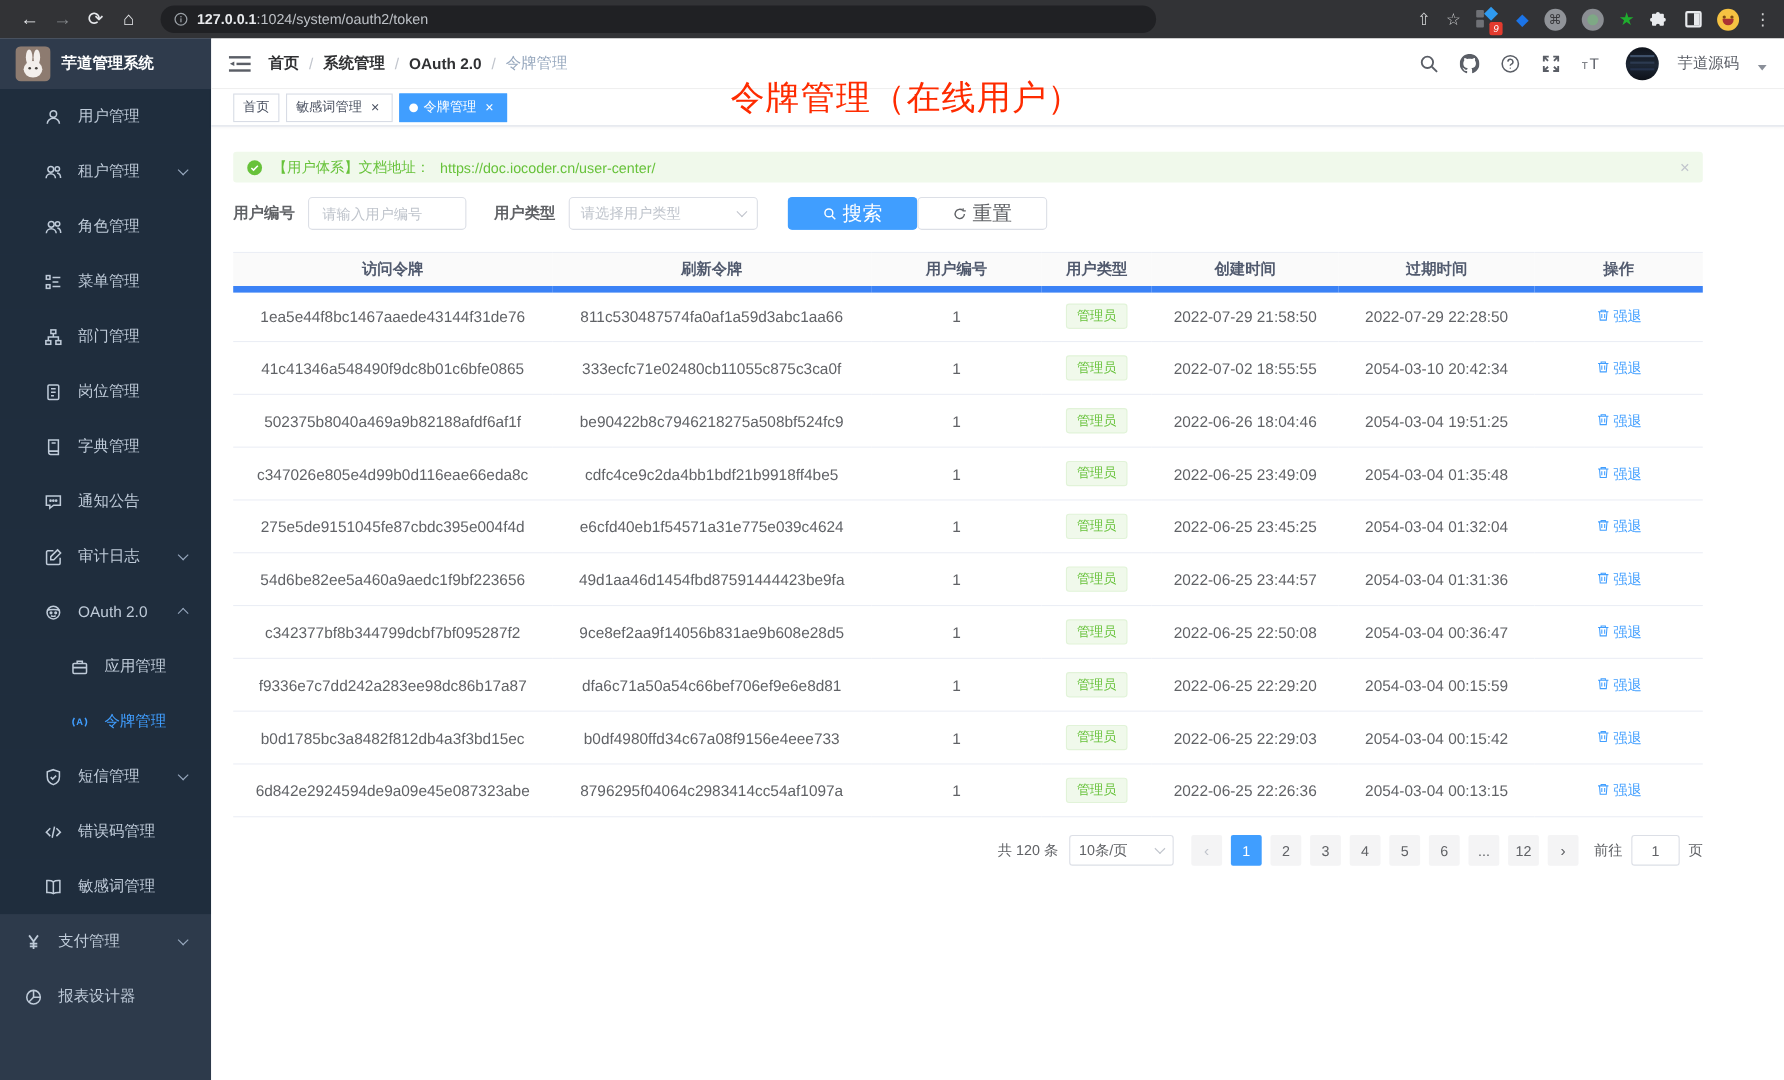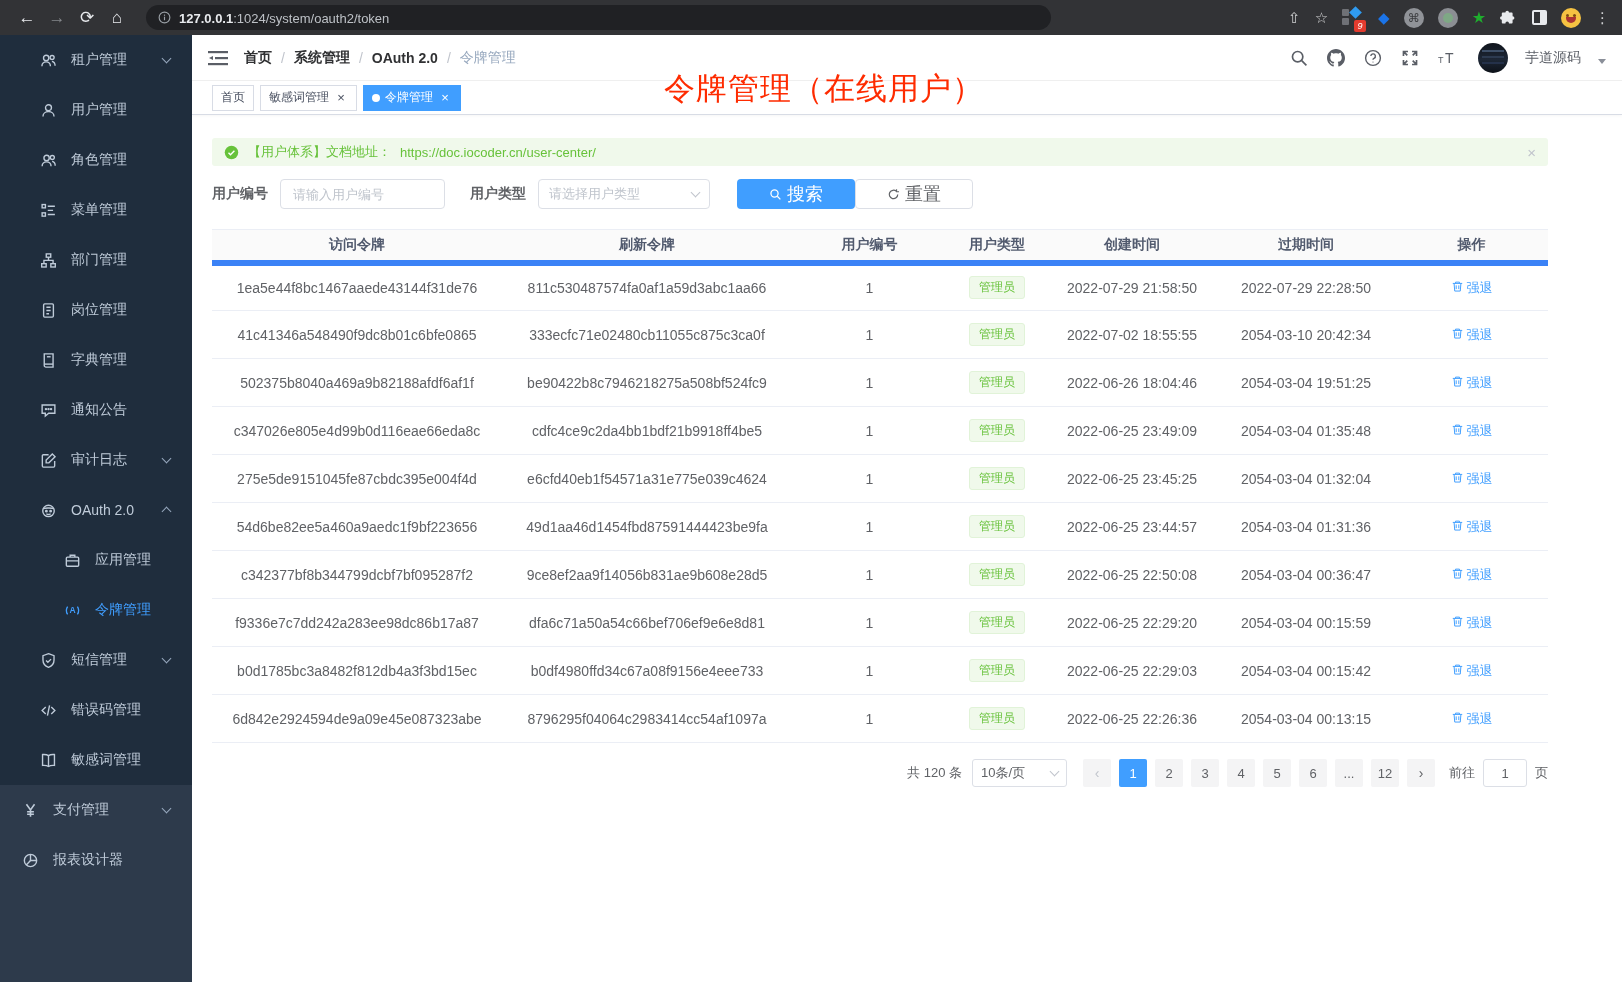--- a/index.html
+++ b/index.html
@@ -97,21 +97,21 @@
   
   .page { width:1336px; margin:23px 0 0 20px; }
   .alert { height:28px; background:#f0f9eb; border-radius:3px; display:flex; align-items:center;
     padding:0 12px; gap:9px; font-size:13px; color:#67c23a; }
   .alert svg { flex:0 0 15px; }
   .alert-link { color:#67c23a; text-decoration:none; cursor:pointer; }
   .alert-close { margin-left:auto; color:#c0c4cc; font-size:15px; font-style:normal; cursor:pointer; }
 
   .filters { margin-top:13px; display:flex; align-items:center; font-size:14px; }
   .f-label { font-weight:bold; color:#606266; margin-right:12px; }
-  .f-input { width:165px; height:30px; border:1px solid #dcdfe6; border-radius:4px; padding:0 12px;
+  .f-input { width:144px; height:30px; border:1px solid #dcdfe6; border-radius:4px; padding:0 12px;
     font-size:13px; color:#606266; outline:none; margin-right:25px; }
   .f-input::placeholder { color:#bfc4cc; }
   .f-select { width:172px; height:30px; border:1px solid #dcdfe6; border-radius:4px; padding:0 10px;
     display:flex; align-items:center; justify-content:space-between; color:#bfc4cc; font-size:13px;
     margin-right:27px; cursor:pointer; background:#fff; }
   .sel-chev { width:7px; height:7px; border-right:1.3px solid #c0c4cc; border-bottom:1.3px solid #c0c4cc;
     transform:rotate(45deg); margin-top:-3px; }
   .btn { height:30px; border-radius:4px; font-size:18px; display:inline-flex; align-items:center;
     gap:5px; padding:0 31px; cursor:pointer; border:1px solid transparent; }
   .btn-primary { background:#409eff; color:#fff; }
@@ -182,41 +182,52 @@
       </svg>
       <span class="sidebar-sq"></span>
       <span class="emoji"></span>
       <span class="kebab">⋮</span>
     </div>
   </div>
 
   <div id="app">
 
     <aside class="sidebar">
+      <div class="logo-bar">
+        <svg width="32" height="32" viewBox="0 0 32 32">
+          <rect width="32" height="32" rx="5" fill="#8d7b70"></rect>
+          <ellipse cx="12.5" cy="10" rx="3" ry="7" fill="#f3efec"></ellipse>
+          <ellipse cx="19.5" cy="10" rx="3" ry="7" fill="#f3efec"></ellipse>
+          <ellipse cx="16" cy="21" rx="8.5" ry="7.5" fill="#f3efec"></ellipse>
+          <circle cx="13" cy="20" r="1.2" fill="#44403c"></circle>
+          <circle cx="19" cy="20" r="1.2" fill="#44403c"></circle>
+        </svg>
+        <span class="logo-title">芋道管理系统</span>
+      </div>
       <nav class="menu" id="menu">
+          <div class="menu-item level2">
+            <span class="mi-icon">
+              <svg viewBox="0 0 16 16" fill="none" stroke="currentColor" stroke-width="1.3">
+                <circle cx="8" cy="5.4" r="2.8"></circle>
+                <path d="M2.8 13.6c0-2.6 2.3-4.6 5.2-4.6s5.2 2 5.2 4.6"></path>
+              </svg>
+            </span>
+            <span class="mi-label">用户管理</span>
+          </div>
           <div class="menu-item level2">
             <span class="mi-icon">
               <svg viewBox="0 0 16 16" fill="none" stroke="currentColor" stroke-width="1.3">
                 <circle cx="5.8" cy="5.6" r="2.5"></circle>
                 <path d="M1.8 13.3c0-2.3 1.8-4 4-4s4 1.7 4 4"></path>
                 <circle cx="11.4" cy="5.2" r="1.9"></circle>
                 <path d="M11.2 8.8c1.8.3 3 1.9 3 4.2"></path>
               </svg>
             </span>
             <span class="mi-label">租户管理</span>
             <i class="chevron down"></i>
-          </div>
-          <div class="menu-item level2">
-            <span class="mi-icon">
-              <svg viewBox="0 0 16 16" fill="none" stroke="currentColor" stroke-width="1.3">
-                <circle cx="8" cy="5.4" r="2.8"></circle>
-                <path d="M2.8 13.6c0-2.6 2.3-4.6 5.2-4.6s5.2 2 5.2 4.6"></path>
-              </svg>
-            </span>
-            <span class="mi-label">用户管理</span>
           </div>
           <div class="menu-item level2">
             <span class="mi-icon">
               <svg viewBox="0 0 16 16" fill="none" stroke="currentColor" stroke-width="1.3">
                 <circle cx="6.2" cy="5.6" r="2.5"></circle>
                 <path d="M2 13.3c0-2.3 1.9-4 4.2-4s4.2 1.7 4.2 4"></path>
                 <circle cx="11.6" cy="5.2" r="1.9"></circle>
                 <path d="M11.4 8.8c1.8.3 2.9 1.9 2.9 4.2"></path>
               </svg>
             </span>

